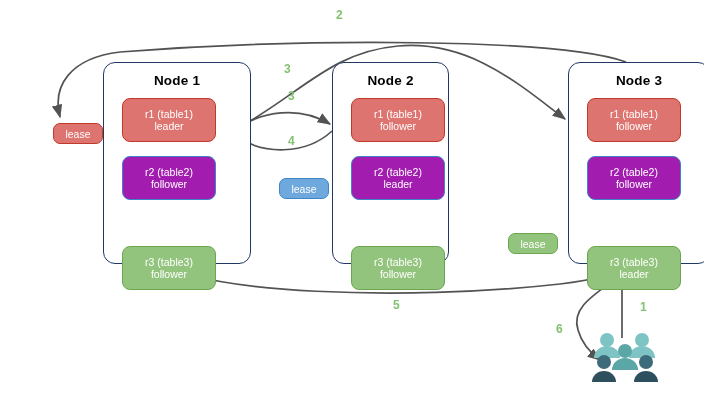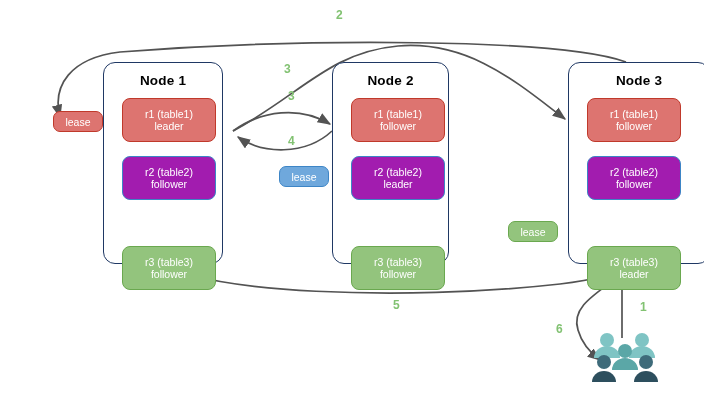--- a/index.html
+++ b/index.html
@@ -44,20 +44,21 @@
   .rep-red{background:#dd7470;border:1.6px solid #c0392b;}
   .rep-blue{background:#a21caf;border:1.6px solid #3d85c6;}
   .rep-green{background:#93c47d;border:1.6px solid #6aa84f;margin-top:32px;}
   .lease{
     position:absolute;
     box-sizing:border-box;
     border-radius:7px;
     display:flex;align-items:center;justify-content:center;
     color:#ffffff;
     font-size:10.5px;
+    margin-top:12px;
   }
   .lease-red{background:#dd7470;border:1.6px solid #c0392b;}
   .lease-blue{background:#6fa8dc;border:1.6px solid #3d85c6;}
   .lease-green{background:#93c47d;border:1.6px solid #6aa84f;}
   .edge-label{
     position:absolute;
     color:#82c272;
     font-size:12px;
     font-weight:bold;
     white-space:nowrap;
@@ -84,21 +85,21 @@
 
     <path d="M 332,131 C 305,156 262,154 238,137" fill="none" stroke="#535353" stroke-width="1.7" marker-end="url(#ah)"></path>
 
     <path d="M 168,264 C 200,292 400,302 560,284 C 600,279 622,272 634,266" fill="none" stroke="#535353" stroke-width="1.7" marker-end="url(#ah)"></path>
 
     <path d="M 622,338 L 622,268" fill="none" stroke="#535353" stroke-width="1.7" marker-end="url(#ah)"></path>
 
     <path d="M 630,268 C 600,292 570,305 578,330 C 582,344 592,354 600,360" fill="none" stroke="#535353" stroke-width="1.7" marker-end="url(#ah)"></path>
   </svg>
 
-  <div class="node-box" style="left:103px;top:62px;width:120px;height:202px;">
+  <div class="node-box" style="left:103px;top:62px;width:148px;height:202px;">
     <div class="node-title" style="top:10px;">Node 1</div>
 
     <div class="replica rep-red" style="left:18px;top:35px;width:94px;height:44px;">
       <span>r1 (table1)</span>
       <span>leader</span>
     </div>
     <div class="replica rep-blue" style="left:18px;top:93px;width:94px;height:44px;">
       <span>r2 (table2)</span>
       <span>follower</span>
     </div>

